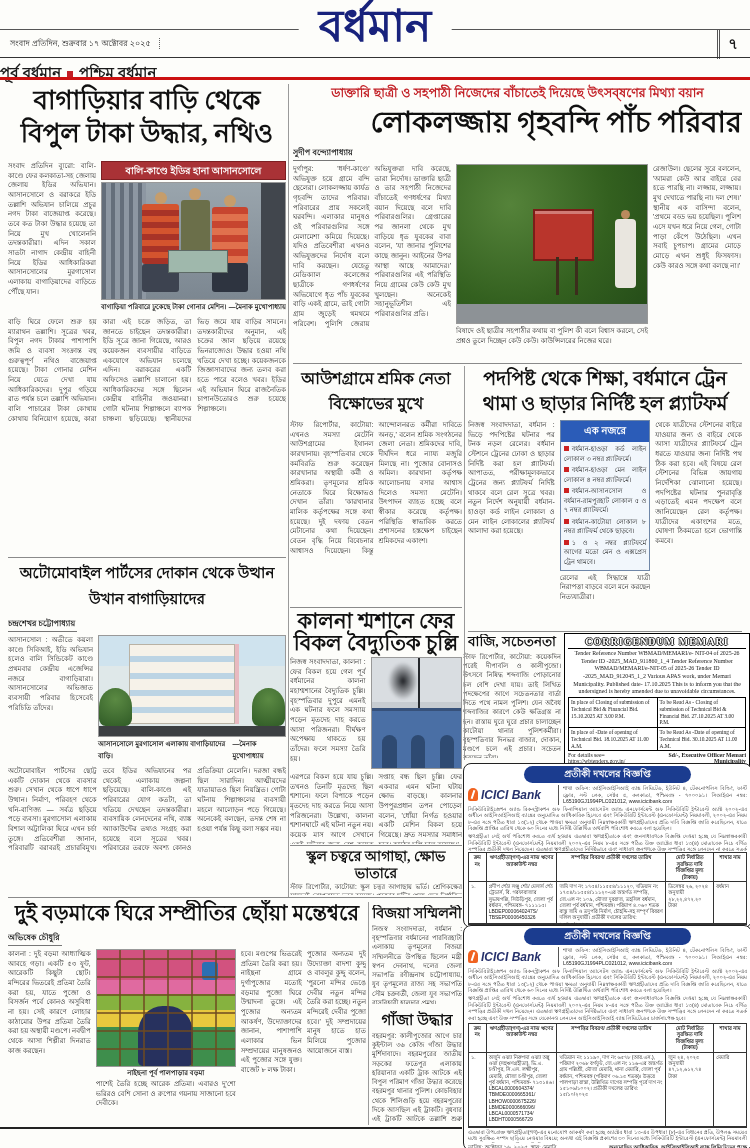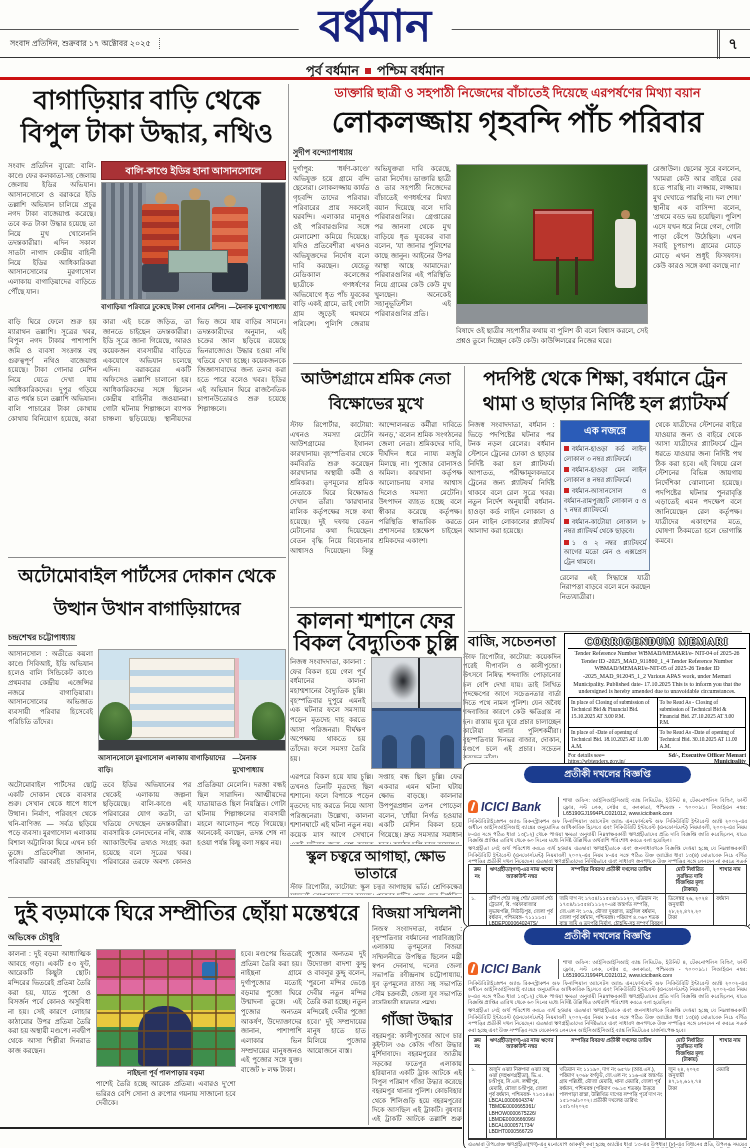--- a/index.html
+++ b/index.html
@@ -9,21 +9,21 @@
   .hr{position:absolute;height:1px;background:#8a8a8a;}
   .vr{position:absolute;width:1px;background:#9a9a9a;}
   
   .mast-line1{left:0;top:29px;width:750px;height:1px;background:#555;}
   .mast-title{left:50%;top:0;transform:translateX(-50%);background:#fdfdfa;padding:0 20px;
               font-family:"Liberation Serif","DejaVu Serif",serif;font-weight:bold;font-size:44px;line-height:54px;color:#18227c;}
   .dateline{left:10px;top:37px;font-size:8px;color:#222;}
   .date-div{display:inline-block;width:0;height:11px;border-right:1px dotted #666;margin-left:8px;vertical-align:middle;}
   .pageno{right:8px;top:30px;font-size:15px;font-weight:bold;border-left:3px double #555;padding:2px 4px 2px 8px;}
   .mast-line2{left:0;top:57px;width:750px;height:1px;background:#333;}
-  .regions{left:0;top:61px;width:750px;text-align:center;font-size:13px;font-weight:bold;}
+  .regions{left:0;top:61px;width:750px;text-align:left;font-size:15px;font-weight:bold;}
   .rsq{display:inline-block;width:6px;height:6px;background:#c21f25;margin:0 6px 1px 6px;}
   .redrule{left:0;top:77px;width:750px;height:3px;background:#cc1111;}
   
   .art{position:absolute;overflow:hidden;}
   .hl{font-family:"Liberation Serif","DejaVu Serif",serif;font-weight:bold;text-align:center;color:#101010;}
   .byline{font-weight:bold;font-size:8px;border-bottom:1px solid #777;display:inline-block;padding:1px 2px 1px 0;margin:2px 0 3px 0;}
   .bd{font-size:6.9px;line-height:1.4;text-align:justify;color:#1d1d1d;overflow:hidden;}
   .cap{font-size:6.8px;font-weight:bold;display:flex;justify-content:space-between;margin-top:1px;}
   .kbox{background:#a93236;color:#fff;font-weight:bold;font-size:9.5px;line-height:17px;text-align:center;border:1px solid #7d1f22;}
   .kicker{color:#c21f25;font-weight:bold;text-align:center;}
@@ -67,21 +67,21 @@
               text-shadow:-1px 0 #222,1px 0 #222,0 -1px #222,0 1px #222;border-bottom:1px solid #000;padding-bottom:1px;}
   .corr-bd{font-size:5.9px;line-height:1.3;text-align:center;padding:1px 0;}
   .ctable{border-top:1px solid #000;}
   .crow-i{display:flex;border-bottom:1px solid #000;}
   .ccell{flex:1;font-size:5.4px;line-height:1.25;padding:1px 2px;border-right:1px solid #000;}
   .ccell:first-child{border-left:1px solid #000;}
   .corr-f{display:flex;justify-content:space-between;font-size:5.8px;padding-top:1px;}
   
   .ad{position:absolute;border:1.5px solid #222;border-radius:8px;background:#fff;padding:2px 4px;overflow:hidden;}
   .ad-banner{width:60%;margin:0 auto;background:#1b3c8f;color:#fff;font-weight:bold;font-size:9.5px;text-align:center;border-radius:9px;padding:1px 0;}
-  .ad-logo-row{display:flex;align-items:center;gap:4px;margin-top:14px;}
+  .ad-logo-row{display:flex;align-items:center;gap:4px;margin-top:2px;}
   .ilogo{display:flex;align-items:center;gap:3px;min-width:86px;}
   .ilogo-icon{position:relative;width:10px;height:13px;background:#f06321;border-radius:5px 5px 2px 2px;}
   .ilogo-icon:after{content:"";position:absolute;left:4px;top:2px;width:2px;height:9px;background:#fff;transform:rotate(18deg);}
   .ilogo-text{font-weight:bold;font-size:12px;color:#25306b;font-style:italic;}
   .ad-addr{flex:1;font-size:5.2px;line-height:1.25;border-left:1px solid #555;padding-left:4px;text-align:justify;}
   .ad-p{font-size:5.2px;line-height:1.28;text-align:justify;margin-top:1px;}
   .itable{border:1px solid #333;margin-top:1px;}
   .trow{display:flex;}
   .tcell{border-right:1px solid #333;border-bottom:1px solid #333;padding:1px 2px;font-size:5px;line-height:1.25;text-align:left;}
   .thead .tcell{font-weight:bold;text-align:center;font-size:5.2px;background:#fff;}
@@ -133,22 +133,22 @@
         <div class="cap">
             <span>বাগাড়িয়া পরিবারে ঢুকেছে টাকা গোনার মেশিন।</span>
             <span>—মৈনাক মুখোপাধ্যায়</span>
           </div>
       </div>
     </div>
     <div class="bd" style="margin-top:4px;column-count:3;column-gap:6px;height:228px;">বাড়ি ঘিরে ফেলে শুরু হয় ম্যারাথন তল্লাশি। সূত্রের খবর, বিপুল নগদ টাকার পাশাপাশি জমি ও ব্যবসা সংক্রান্ত বহু গুরুত্বপূর্ণ নথিও বাজেয়াপ্ত হয়েছে। টাকা গোনার মেশিন নিয়ে যেতে দেখা যায় আধিকারিকদের। দুপুর গড়িয়ে রাত পর্যন্ত চলে তল্লাশি অভিযান। বালি পাচারের টাকা কোথায় কোথায় বিনিয়োগ হয়েছে, কারা কারা এই চক্রে জড়িত, তা জানতে চাইছেন তদন্তকারীরা। ইডি সূত্রে জানা গিয়েছে, আরও কয়েকজন ব্যবসায়ীর বাড়িতে একযোগে অভিযান চলেছে এদিন। বরাকরের একটি অফিসেও তল্লাশি চালানো হয়। আধিকারিকদের সঙ্গে ছিলেন কেন্দ্রীয় বাহিনীর জওয়ানরা। গোটা ঘটনায় শিল্পাঞ্চলে ব্যাপক চাঞ্চল্য ছড়িয়েছে। স্থানীয়দের ভিড় জমে যায় বাড়ির সামনে। তদন্তকারীদের অনুমান, এই চক্রের জাল ছড়িয়ে রয়েছে ভিনরাজ্যেও। উদ্ধার হওয়া নথি খতিয়ে দেখা হচ্ছে। কয়েকজনকে জিজ্ঞাসাবাদের জন্য তলব করা হতে পারে বলেও খবর। ইডির এই অভিযান ঘিরে রাজনৈতিক চাপানউতোরও শুরু হয়েছে শিল্পাঞ্চলে।</div>
   </div>
 
   <div class="art" style="left:293px;top:84px;width:449px;height:277px;">
-    <div class="kicker" style="font-size:12.5px;">ডাক্তারি ছাত্রী ও সহপাঠী নিজেদের বাঁচাতেই দিয়েছে এরপর্ষণের মিথ্যা বয়ান</div>
-    <div class="hl" style="font-size:29px;line-height:37px;">লোকলজ্জায় গৃহবন্দি পাঁচ পরিবার</div>
+    <div class="kicker" style="font-size:12.5px;">ডাক্তারি ছাত্রী ও সহপাঠী নিজেদের বাঁচাতেই দিয়েছে উৎসব্ষণের মিথ্যা বয়ান</div>
+    <div class="hl" style="font-size:29px;line-height:37px;text-align:right;">লোকলজ্জায় গৃহবন্দি পাঁচ পরিবার</div>
     <div><span class="byline">সুদীপ বন্দ্যোপাধ্যায়</span></div>
     <div class="row">
       <div class="bd" style="width:158px;height:198px;column-count:2;column-gap:5px;">দুর্গাপুর: 'ধর্ষণ-কাণ্ডে' অভিযুক্ত হয়ে গ্রামে বন্দি ছেলেরা। লোকলজ্জায় কার্যত গৃহবন্দি তাদের পরিবার। পরিবারের প্রায় সকলেই ঘরবন্দি। এলাকার মানুষও ওই পরিবারগুলির সঙ্গে মেলামেশা কমিয়ে দিয়েছে। যদিও প্রতিবেশীরা এখনও অভিযুক্তদের নির্দোষ বলে দাবি করছেন। যেহেতু মেডিক্যাল কলেজের ছাত্রীকে গণধর্ষণের অভিযোগে ধৃত পাঁচ যুবকের বাড়ি একই গ্রামে, তাই গোটা গ্রাম জুড়েই থমথমে পরিবেশ। পুলিশি জেরায় অভিযুক্তরা দাবি করেছে, তারা নির্দোষ। ডাক্তারি ছাত্রী ও তার সহপাঠী নিজেদের বাঁচাতেই গণধর্ষণের মিথ্যা বয়ান দিয়েছে বলে দাবি পরিবারগুলির। গ্রেপ্তারের পর জানলা থেকে মুখ বাড়িয়ে ধৃত যুবকের বাবা বলেন, 'যা জানার পুলিশের কাছে জানুন। আইনের উপর আস্থা আছে আমাদের।' পরিবারগুলির এই পরিস্থিতি নিয়ে গ্রামের কেউ কেউ মুখ খুলছেন। অনেকেই সহানুভূতিশীল এই পরিবারগুলির প্রতি।</div>
       <div style="width:192px;">
         <div class="ph ph-sign" style="width:190px;height:158px;">
           <div class="board"></div>
           <div class="leg" style="left:52%;top:58%;height:24%;"></div>
           <div class="leg" style="left:62%;top:58%;height:24%;"></div>
           <div class="man"></div>
           <div class="wall"></div>
@@ -180,21 +180,21 @@
             </div>
           <div style="height:3px;"></div>
         </div>
         <div class="bd" style="margin-top:2px;height:30px;">রেলের এই সিদ্ধান্তে যাত্রী নিরাপত্তা বাড়বে বলে মনে করছেন নিত্যযাত্রীরা।</div>
       </div>
       <div class="bd" style="width:88px;height:208px;">থেকে যাত্রীদের স্টেশনের বাইরে যাওয়ার জন্য ও বাইরে থেকে আসা যাত্রীদের প্ল্যাটফর্মে ট্রেন ধরতে যাওয়ার জন্য নির্দিষ্ট পথ ঠিক করা হবে। এই বিষয়ে রেল স্টেশনের বিভিন্ন জায়গায় নির্দেশিকা ঝোলানো হয়েছে। পদপিষ্টের ঘটনার পুনরাবৃত্তি এড়াতেই এমন পদক্ষেপ বলে জানিয়েছেন রেল কর্তৃপক্ষ। যাত্রীদের একাংশের মতে, ঘোষণা ঠিকমতো হলে ভোগান্তি কমবে।</div>
     </div>
   </div>
 
   <div class="art" style="left:8px;top:560px;width:278px;height:337px;">
-    <div class="hl" style="font-size:18px;line-height:33px;">অটোমোবাইল পার্টসের দোকান থেকে উত্থান উখান বাগাড়িয়াদের</div>
+    <div class="hl" style="font-size:15px;line-height:26px;">অটোমোবাইল পার্টসের দোকান থেকে উত্থান উখান বাগাড়িয়াদের</div>
     <div><span class="byline">চন্দ্রশেখর চট্টোপাধ্যায়</span></div>
     <div class="row">
       <div class="bd" style="width:86px;height:118px;">আসানসোল : অতীতে কয়লা কাণ্ডে সিবিআই, ইডি অভিযান হলেও বালি সিন্ডিকেট কাণ্ডে প্রথমবার কেন্দ্রীয় এজেন্সির নজরে বাগাড়িয়ারা। আসানসোলের অভিজাত ব্যবসায়ী পরিবার হিসেবেই পরিচিতি তাঁদের।</div>
       <div style="width:188px;">
         <div class="ph ph-bld" style="width:186px;height:100px;">
           <div class="bldg"></div>
           <div class="tree" style="left:0;"></div>
           <div class="tree" style="right:0;"></div>
           <div class="gatewall"></div>
         </div>

